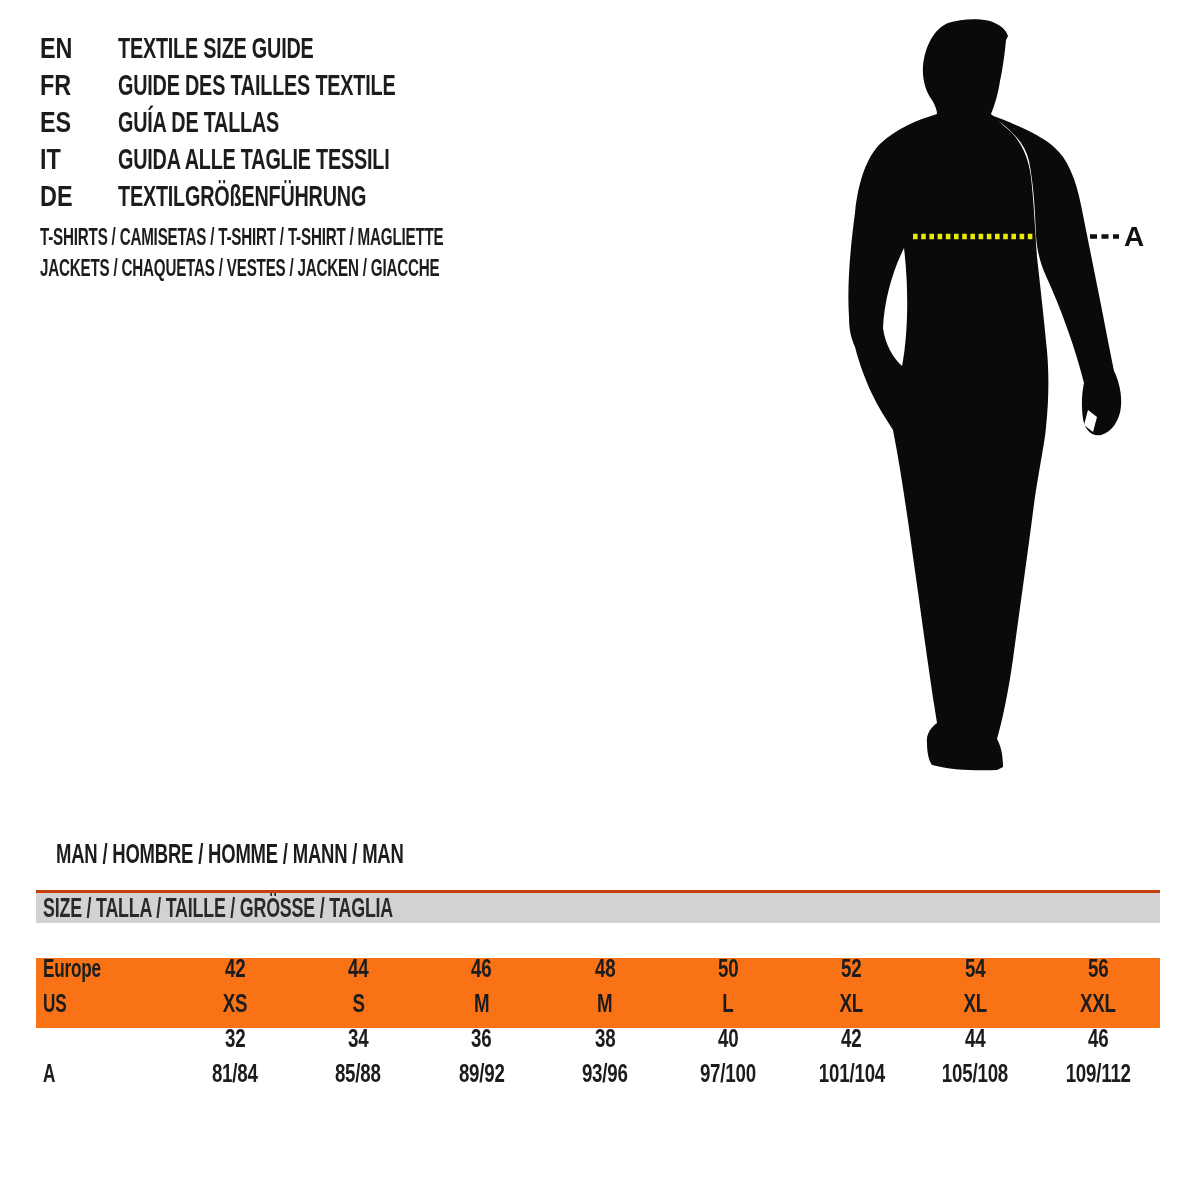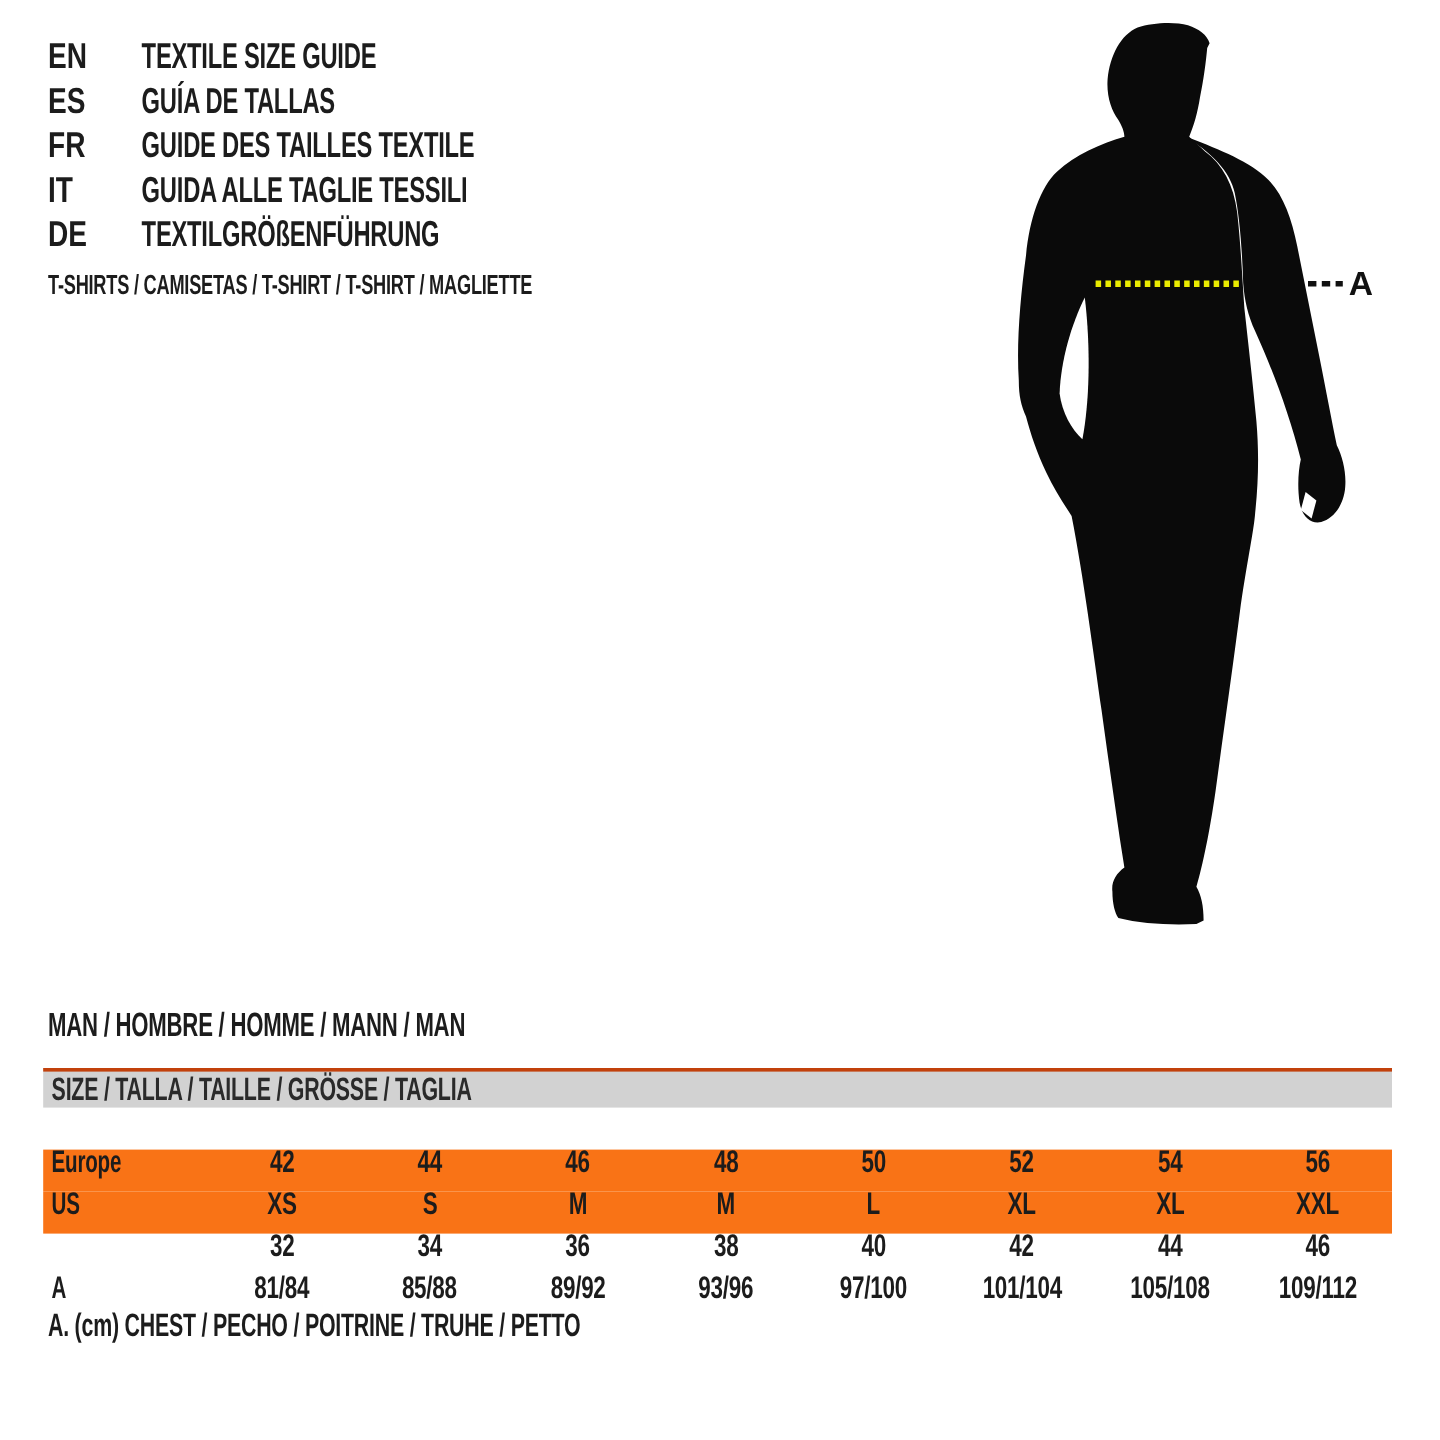--- a/index.html
+++ b/index.html
@@ -18,21 +18,21 @@
   .lang-row{display:flex;height:37px;line-height:37px;}
   .lang-code{width:78px;}
   
   .cats{position:absolute;left:40px;top:222px;font-size:23px;}
   .cat-line{height:31px;line-height:31px;}
 
   
   .figure{position:absolute;left:820px;top:0;width:380px;height:800px;}
 
   
-  .section-title{position:absolute;left:40px;top:840px;font-size:28px;line-height:28px;}
+  .section-title{position:absolute;left:56px;top:840px;font-size:28px;line-height:28px;}
 
   
   .size-table{position:absolute;left:36px;top:890px;width:1124px;font-size:26px;}
   .thead{
     height:30px;line-height:30px;background:#d2d2d2;border-top:3px solid #c2410c;
     padding-left:7px;font-size:27px;color:#2a2a2a;
   }
   .trow{display:flex;height:35px;line-height:35px;}
   .trow.shade{background:#f97316;}
   .cell{flex:1;text-align:center;margin-top:28px;}
@@ -45,39 +45,40 @@
 <body>
 
 <div class="page">
 
   <div class="lang-block">
     <div class="lang-row">
       <span class="lang-code"><span class="cx-code">EN</span></span>
       <span class="cx">TEXTILE SIZE GUIDE</span>
     </div>
     <div class="lang-row">
+      <span class="lang-code"><span class="cx-code">FR</span></span>
+      <span class="cx">GUIDE DES TAILLES TEXTILE</span>
+    </div>
+    <div class="lang-row">
       <span class="lang-code"><span class="cx-code">ES</span></span>
       <span class="cx">GUÍA DE TALLAS</span>
     </div>
     <div class="lang-row">
-      <span class="lang-code"><span class="cx-code">FR</span></span>
-      <span class="cx">GUIDE DES TAILLES TEXTILE</span>
-    </div>
-    <div class="lang-row">
       <span class="lang-code"><span class="cx-code">IT</span></span>
       <span class="cx">GUIDA ALLE TAGLIE TESSILI</span>
     </div>
     <div class="lang-row">
       <span class="lang-code"><span class="cx-code">DE</span></span>
       <span class="cx">TEXTILGRÖßENFÜHRUNG</span>
     </div>
   </div>
 
   <div class="cats">
     <div class="cat-line"><span class="cx">T-SHIRTS / CAMISETAS / T-SHIRT / T-SHIRT / MAGLIETTE</span></div>
+    <div class="cat-line"><span class="cx">JACKETS / CHAQUETAS / VESTES / JACKEN / GIACCHE</span></div>
   </div>
 
   <svg class="figure" viewBox="820 0 380 800" xmlns="http://www.w3.org/2000/svg" aria-hidden="true">
 
     <path fill="#0a0a0a" d="
       M 948,23
       C 934,29 925,46 923,66
       C 922,80 926,92 932,100
       C 935,105 937,110 937,114
       C 917,120 896,129 881,143
@@ -192,17 +193,14 @@
       <div class="cell"><span class="cx-c">85/88</span></div>
       <div class="cell"><span class="cx-c">89/92</span></div>
       <div class="cell"><span class="cx-c">93/96</span></div>
       <div class="cell"><span class="cx-c">97/100</span></div>
       <div class="cell"><span class="cx-c">101/104</span></div>
       <div class="cell"><span class="cx-c">105/108</span></div>
       <div class="cell"><span class="cx-c">109/112</span></div>
     </div>
   </div>
 
-  <div class="footnote">
-    <span class="cx">A. (cm) CHEST / PECHO / POITRINE / TRUHE / PETTO</span>
-  </div>
 
 </div>
 
 </body></html>

